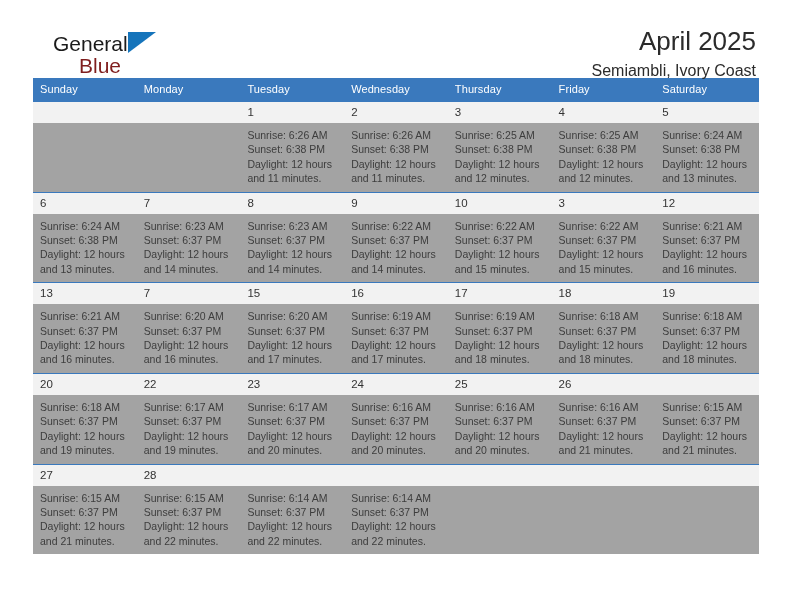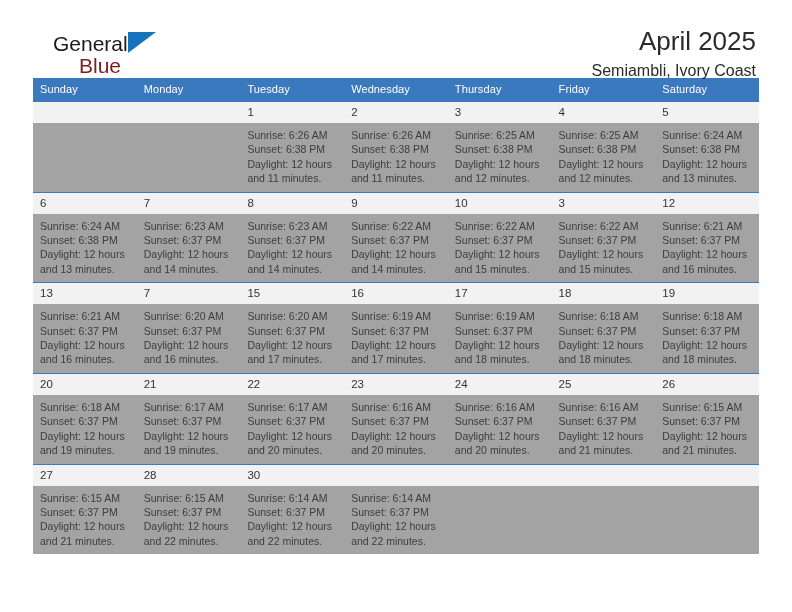--- a/index.html
+++ b/index.html
@@ -345,21 +345,20 @@
           <div class="dayline">Sunset: 6:37 PM</div>
           <div class="dayline">Daylight: 12 hours</div>
           <div class="dayline">and 18 minutes.</div>
         </div>
       </div>
     </div>
 
     <div class="week">
       <div class="week-numbers">
         <div class="daynum">20</div>
-        <div class="daynum">21</div>
         <div class="daynum">22</div>
         <div class="daynum">23</div>
         <div class="daynum">24</div>
         <div class="daynum">25</div>
         <div class="daynum">26</div>
       </div>
       <div class="week-body">
         <div class="daycell">
           <div class="dayline">Sunrise: 6:18 AM</div>
           <div class="dayline">Sunset: 6:37 PM</div>
@@ -402,21 +401,20 @@
           <div class="dayline">Daylight: 12 hours</div>
           <div class="dayline">and 21 minutes.</div>
         </div>
       </div>
     </div>
 
     <div class="week">
       <div class="week-numbers">
         <div class="daynum">27</div>
         <div class="daynum">28</div>
-        <div class="daynum">30</div>
         <div class="daynum"></div>
         <div class="daynum"></div>
         <div class="daynum"></div>
       </div>
       <div class="week-body">
         <div class="daycell">
           <div class="dayline">Sunrise: 6:15 AM</div>
           <div class="dayline">Sunset: 6:37 PM</div>
           <div class="dayline">Daylight: 12 hours</div>
           <div class="dayline">and 21 minutes.</div>

